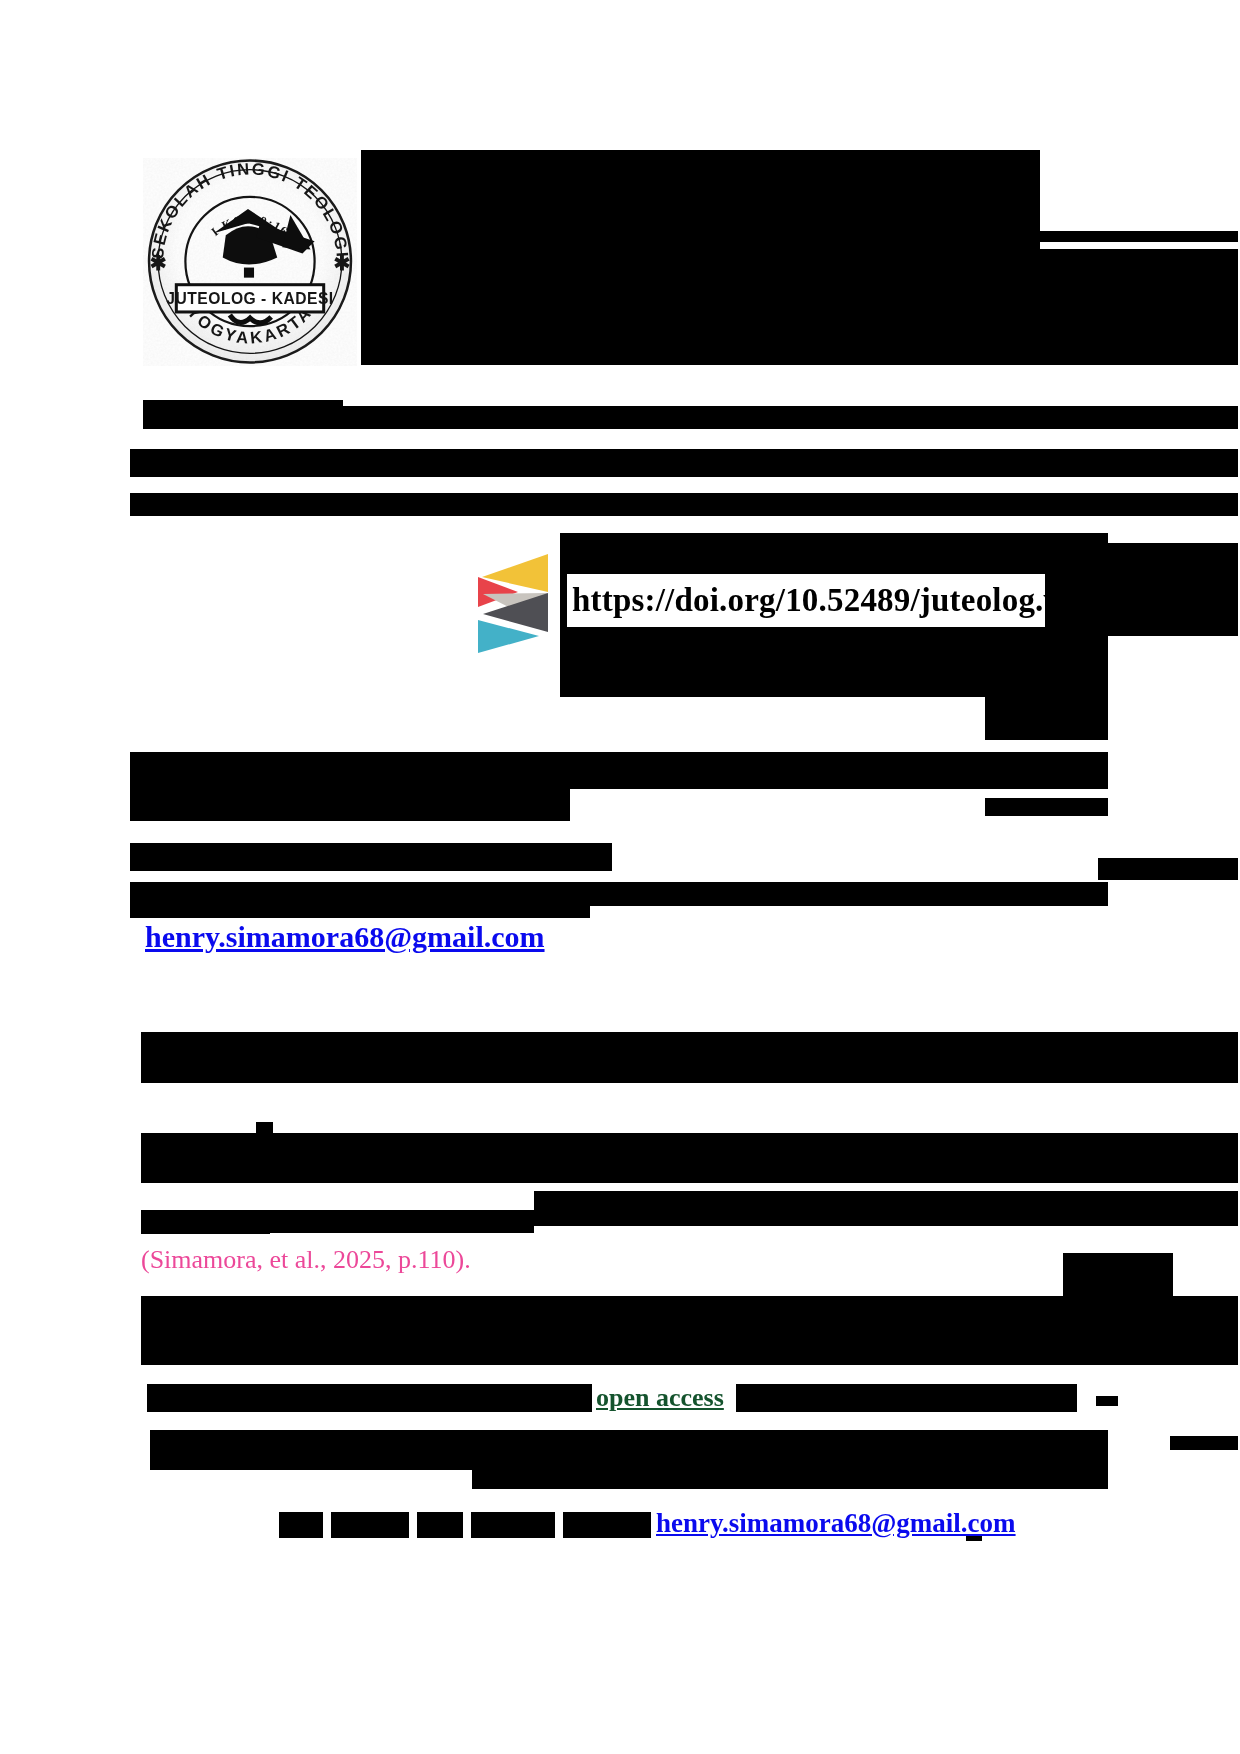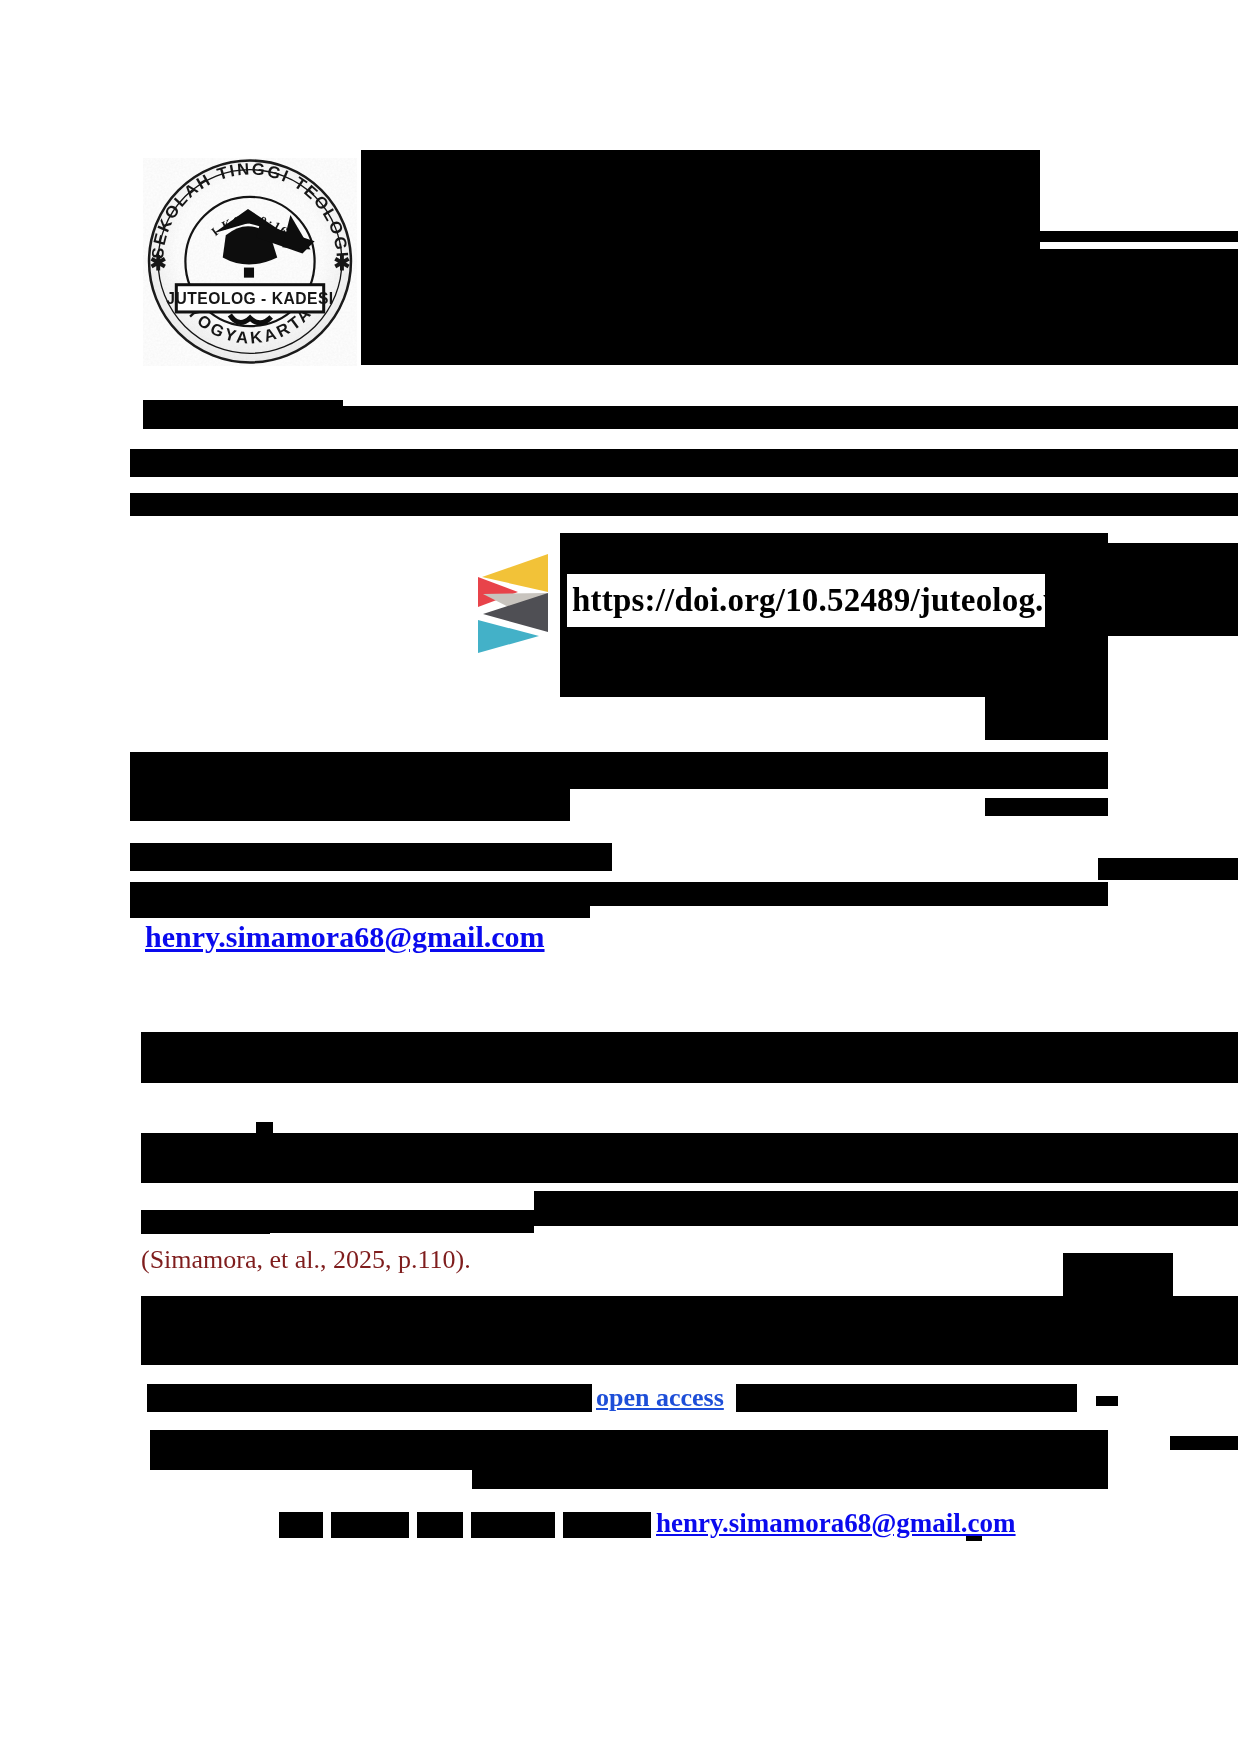--- a/index.html
+++ b/index.html
@@ -22,21 +22,21 @@
     letter-spacing:.2px;text-decoration:none;
   }
   .email-link{
     position:absolute;font-weight:bold;
     text-decoration:underline;white-space:nowrap;
   }
   .email-1{left:145px;top:920px;font-size:30px;}
   .email-2{left:656px;top:1508px;font-size:27px;}
   .citation{
     position:absolute;left:141px;top:1245px;
-    font-size:26px;color:#7f1d1d;white-space:nowrap;
+    font-size:26px;color:#ec4899;white-space:nowrap;
   }
   .open-access{
     position:absolute;left:596px;top:1383px;
     font-weight:bold;font-size:26px;white-space:nowrap;
     text-decoration:underline;
   }
   .seal text{fill:#161616;}
   .seal .ring-text{font-family:"Liberation Sans",sans-serif;font-weight:bold;font-size:16.5px;letter-spacing:2px;}
   .seal .verse{font-family:"Liberation Serif",serif;font-weight:bold;font-size:12px;letter-spacing:1.5px;}
   .seal .banner-text{font-family:"Liberation Sans",sans-serif;font-weight:bold;font-size:15.5px;letter-spacing:.5px;}
@@ -137,17 +137,17 @@
     <polygon points="70,40 70,79 5,61" fill="#4F4F54"></polygon>
     <polygon points="0,67 61,83 0,100" fill="#43B1C8"></polygon>
   </svg>
 
   <a class="doi-strip" href="#">https://doi.org/10.52489/juteolog.v5i2.</a>
 
   <a class="email-link email-1" href="#" style="color: rgb(10, 10, 238);">henry.simamora68@gmail.com</a>
 
   <div class="citation">(Simamora, et al., 2025, p.110).</div>
 
-  <a class="open-access" href="#" style="color: #1d4ed8;">open access</a>
+  <a class="open-access" href="#" style="color: #14532d;">open access</a>
 
   <a class="email-link email-2" href="#" style="color: rgb(10, 10, 238);">henry.simamora68@gmail.com</a>
 
 </div>
 
 </body></html>

